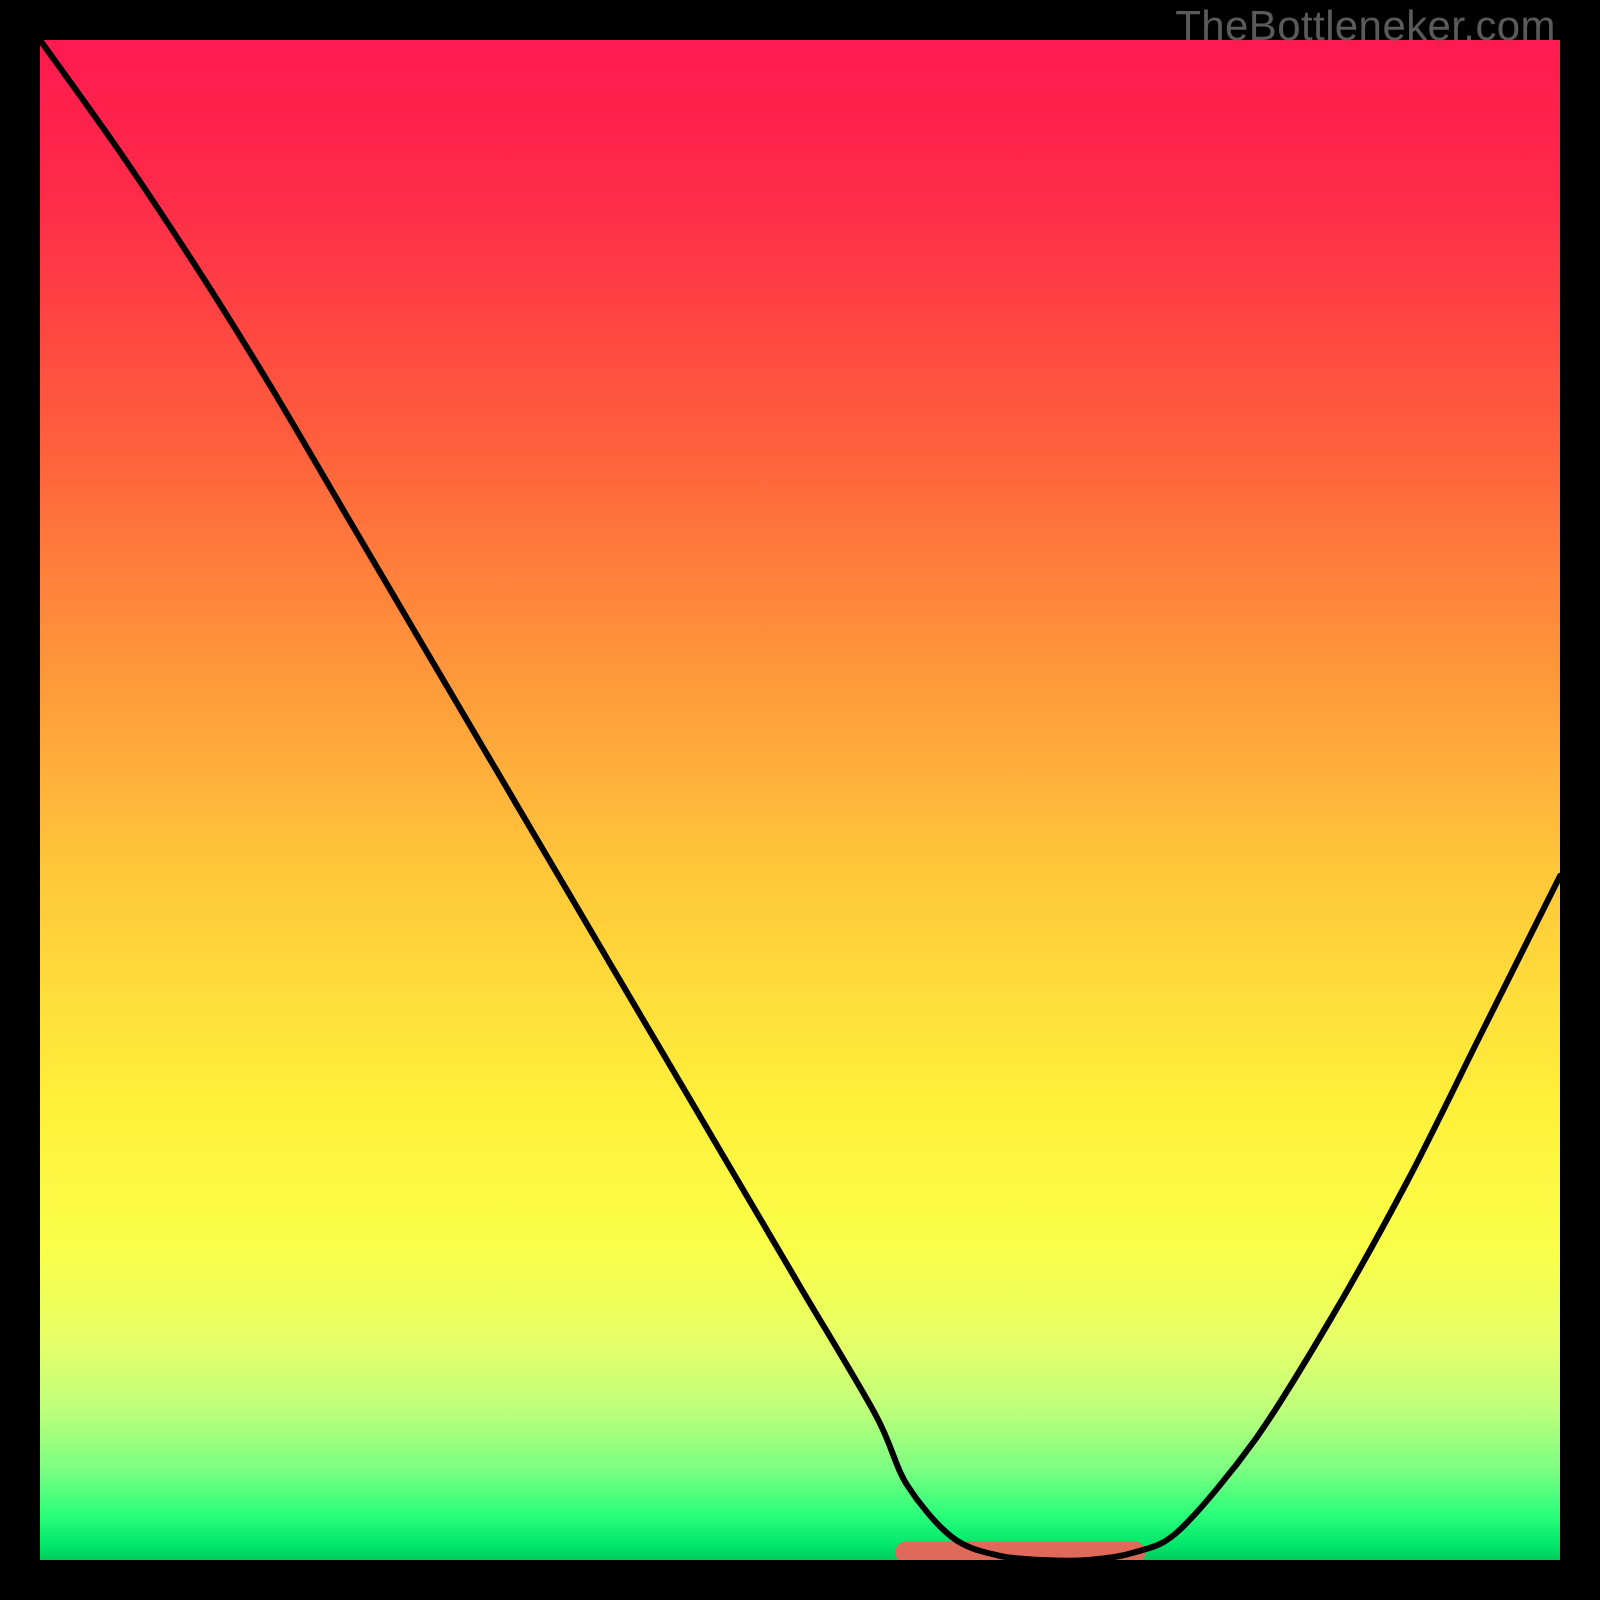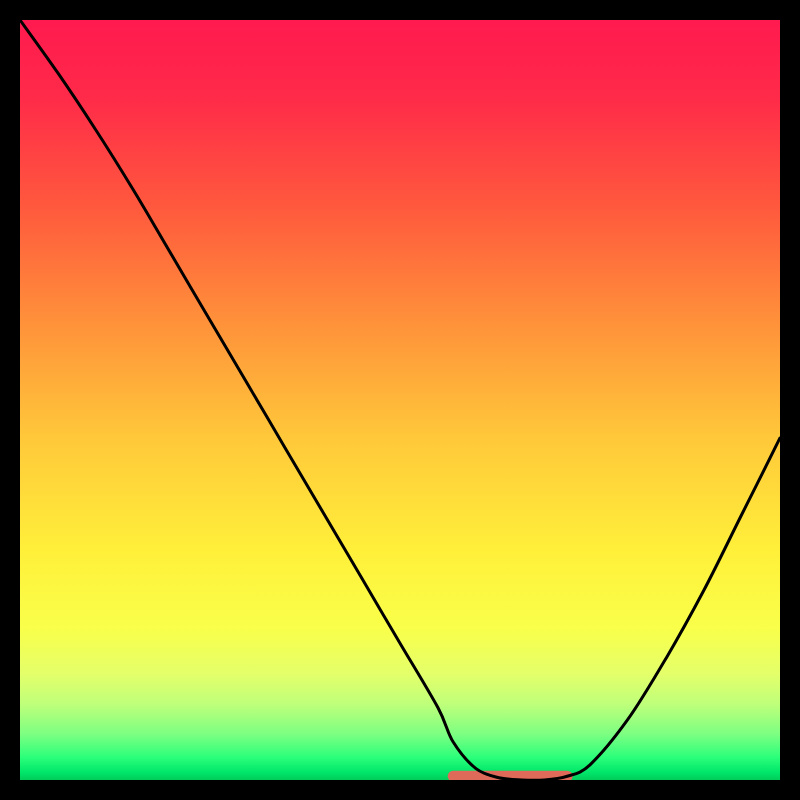--- a/index.html
+++ b/index.html
@@ -75,20 +75,21 @@
     stroke-width: 11;
     fill: none;
     stroke-linecap: round;
   }
 </style>
 </head>
 <body>
 
 <div class="frame">
 
+  <div class="watermark">TheBottleneker.com</div>
 
   <div class="plot-area">
     <div class="gradient-bg"></div>
 
     <svg class="curve" viewBox="0 0 760 760" preserveAspectRatio="none">
 
       <path id="flat-accent" class="flat-accent" d="M 433.2 756.2 L 547.2 756.2" style="stroke: rgb(224, 106, 90);"></path>
 
       <path id="main-curve" class="black-line" d="M 0.0 0.0 C 6.1 8.5, 25.8 35.6, 38.0 53.2 C 50.2 70.8, 63.8 91.4, 76.0 110.2 C 88.2 129.0, 101.8 150.9, 114.0 171.0 C 126.2 191.1, 139.8 214.9, 152.0 235.6 C 164.2 256.3, 177.8 279.5, 190.0 300.2 C 202.2 320.9, 215.8 344.1, 228.0 364.8 C 240.2 385.5, 253.8 408.7, 266.0 429.4 C 278.2 450.1, 291.8 473.3, 304.0 494.0 C 316.2 514.7, 329.8 537.9, 342.0 558.6 C 354.2 579.3, 367.8 602.5, 380.0 623.2 C 392.2 643.9, 409.5 672.0, 418.0 687.8 C 426.5 703.6, 427.1 712.3, 433.2 722.0 C 439.3 731.7, 448.7 742.9, 456.0 748.6 C 463.3 754.3, 471.5 755.9, 478.8 757.7 C 486.1 759.5, 494.3 759.6, 501.6 760.0 C 508.9 760.4, 517.1 760.6, 524.4 760.0 C 531.7 759.4, 539.9 758.6, 547.2 756.2 C 554.5 753.8, 560.3 753.9, 570.0 744.8 C 579.7 735.7, 595.8 716.2, 608.0 699.2 C 620.2 682.2, 633.8 659.1, 646.0 638.4 C 658.2 617.7, 671.8 593.1, 684.0 570.0 C 696.2 546.9, 709.8 518.3, 722.0 494.0 C 734.2 469.7, 753.9 430.2, 760.0 418.0"></path>
     </svg>

